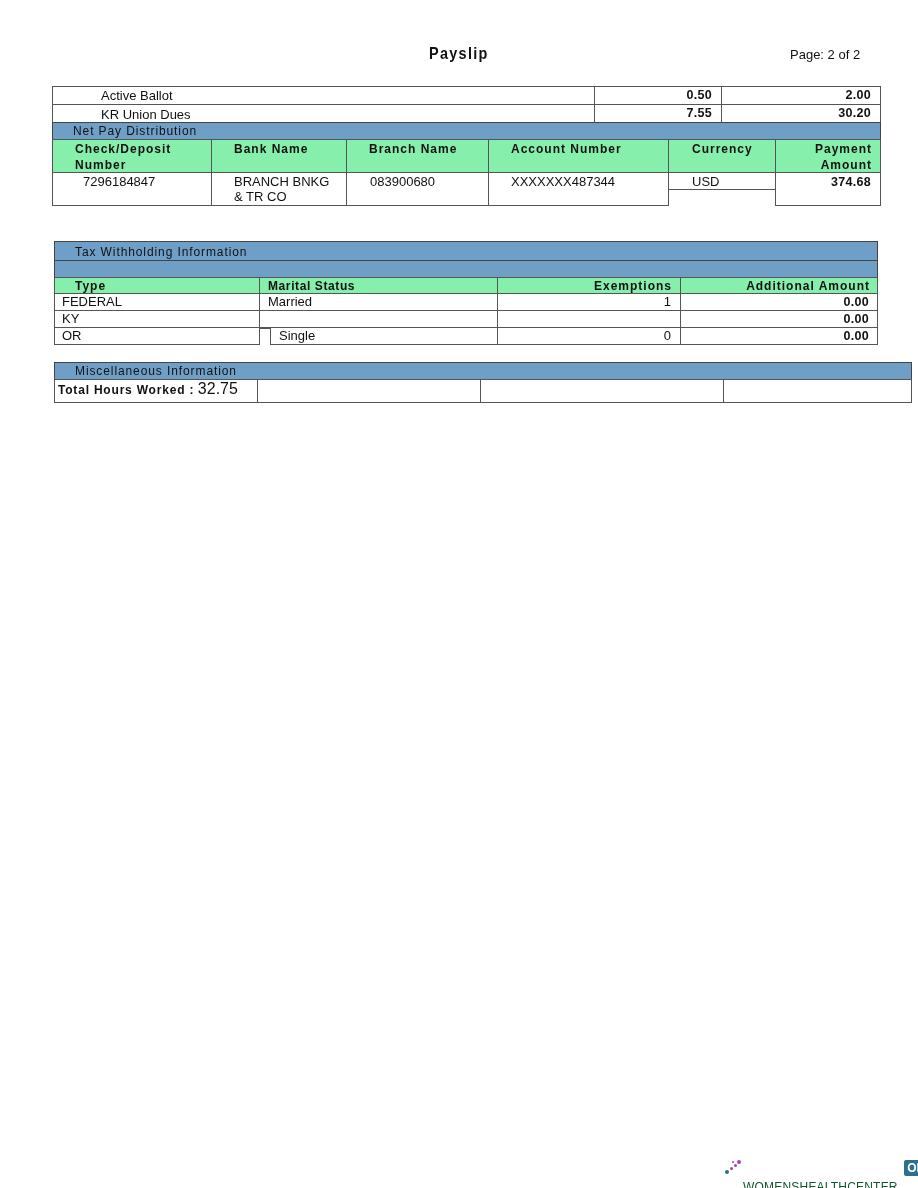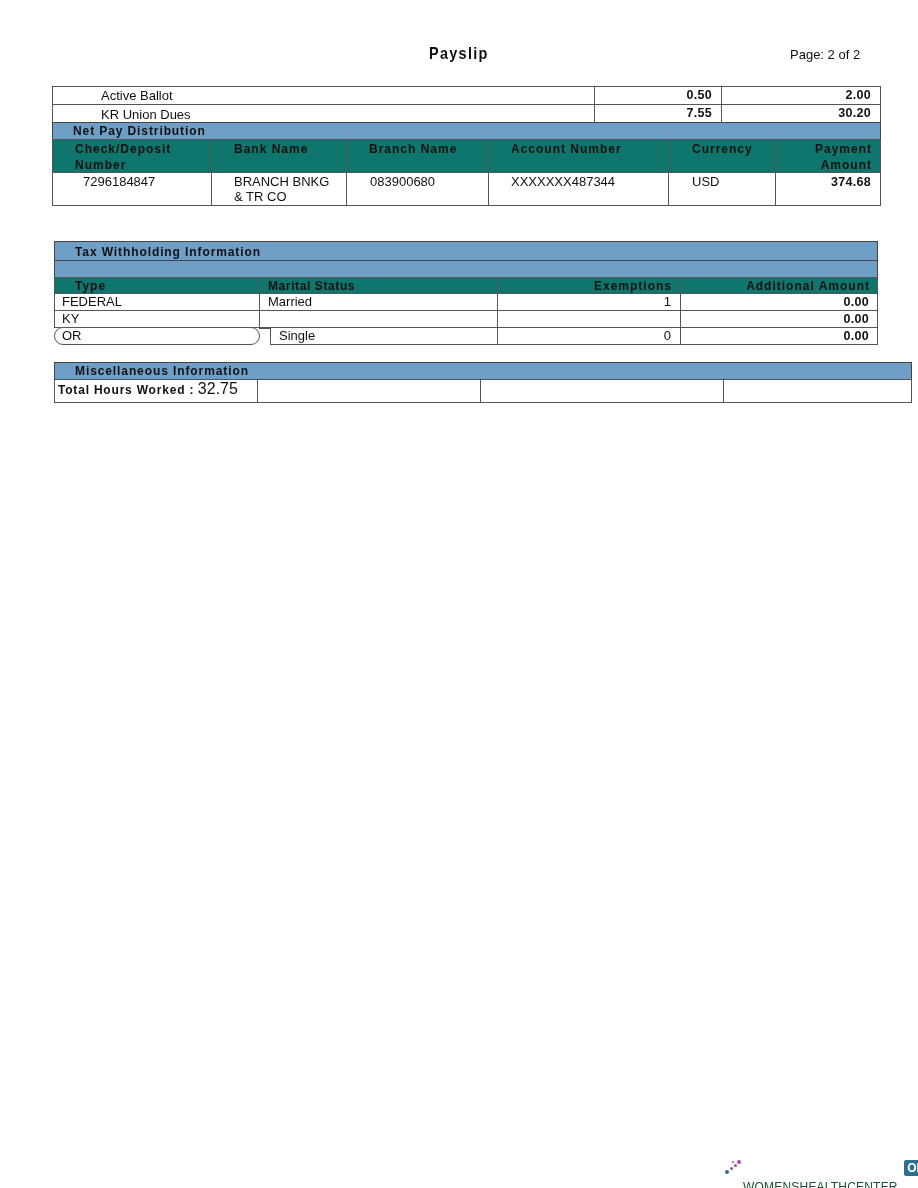--- a/index.html
+++ b/index.html
@@ -5,22 +5,22 @@
   html, body { margin: 0; padding: 0; background: #ffffff; }
   body { width: 918px; height: 1188px; position: relative; overflow: hidden;
          font-family: "Liberation Sans", sans-serif; color: #111; }
   .abs { position: absolute; box-sizing: border-box; }
   .title { left: 0; width: 918px; top: 44px; text-align: center; font-weight: bold;
            font-size: 17px; letter-spacing: 1.5px; transform: scaleX(0.85); transform-origin: 458px 0; }
   .page { left: 790px; top: 47px; font-size: 13px; }
   .cell { position: absolute; box-sizing: border-box; border: 1px solid #555; background: #fff;
           font-size: 13px; line-height: 16px; white-space: nowrap; overflow: hidden; }
   .bar { position: absolute; box-sizing: border-box; background: #6f9fc7; border: 1px solid #444; }
-  .hdr { background: #0f766e; }
-  .lbl-bar { font-weight: bold; font-size: 12px; letter-spacing: 0.9px; padding-left: 20px; line-height: 16px; }
+  .hdr { background: #86efac; }
+  .lbl-bar { font-weight: normal; font-size: 12px; letter-spacing: 0.9px; padding-left: 20px; line-height: 16px; }
   .hb { font-weight: bold; font-size: 12px; letter-spacing: 1px; line-height: 16px; }
   .num { font-weight: bold; font-size: 12.5px; text-align: right; padding-right: 9px; letter-spacing: 0.3px; }
   .r { text-align: right; }
   .logo { left: 724px; top: 1156px; height: 24px; display: flex; align-items: center; }
   .logo-dots { width: 18px; height: 18px; position: relative; }
   .logo-dots i { position: absolute; border-radius: 50%; background: #a34aa3; }
   .logo-text { font-size: 12px; color: #14532d; letter-spacing: 0.2px; margin-left: 1px; margin-top: 38px; }
   .logo-org { background: #2d6f8c; color: #fff; font-size: 12px; font-weight: bold;
               padding: 1px 3px; border-radius: 2px; margin-left: 3px; }
 </style>
@@ -56,21 +56,21 @@
     <div>Amount</div>
   </div>
 
   <div class="cell" style="left:52px;top:172px;width:160px;height:34px;padding-left:30px;padding-top:1px;">7296184847</div>
   <div class="cell" style="left:211px;top:172px;width:136px;height:34px;padding-left:22px;padding-top:1px;line-height:15px;">
     <div>BRANCH BNKG</div>
     <div>&amp; TR CO</div>
   </div>
   <div class="cell" style="left:346px;top:172px;width:143px;height:34px;padding-left:23px;padding-top:1px;">083900680</div>
   <div class="cell" style="left:488px;top:172px;width:181px;height:34px;padding-left:22px;padding-top:1px;">XXXXXXX487344</div>
-  <div class="cell" style="left:668px;top:172px;width:108px;height:34px;padding-left:23px;padding-top:1px;">USD</div>
+  <div class="cell" style="left:668px;top:172px;width:108px;height:18px;padding-left:23px;padding-top:1px;">USD</div>
   <div class="cell num" style="left:775px;top:172px;width:106px;height:34px;padding-top:1px;padding-right:9px;">374.68</div>
 </div>
 
 <div>
   <div class="bar lbl-bar" style="left:54px;top:241px;width:824px;height:20px;line-height:20px;">Tax Withholding Information</div>
   <div class="bar" style="left:54px;top:260px;width:824px;height:18px;"></div>
 
   <div class="cell hdr hb" style="left:54px;top:277px;width:206px;height:17px;padding-left:20px;">Type</div>
   <div class="cell hdr hb" style="left:259px;top:277px;width:239px;height:17px;padding-left:8px;letter-spacing:0.6px;">Marital Status</div>
   <div class="cell hdr hb r" style="left:497px;top:277px;width:184px;height:17px;padding-right:8px;">Exemptions</div>
@@ -79,21 +79,21 @@
   <div class="cell" style="left:54px;top:293px;width:206px;height:18px;padding-left:7px;">FEDERAL</div>
   <div class="cell" style="left:259px;top:293px;width:239px;height:36px;padding-left:8px;">Married</div>
   <div class="cell r" style="left:497px;top:293px;width:184px;height:18px;padding-right:9px;">1</div>
   <div class="cell num" style="left:680px;top:293px;width:198px;height:18px;padding-right:8px;">0.00</div>
 
   <div class="cell" style="left:54px;top:310px;width:206px;height:18px;padding-left:7px;">KY</div>
   <div class="cell" style="left:259px;top:310px;width:239px;height:18px;padding-left:8px;"></div>
   <div class="cell r" style="left:497px;top:310px;width:184px;height:18px;padding-right:9px;"></div>
   <div class="cell num" style="left:680px;top:310px;width:198px;height:18px;padding-right:8px;">0.00</div>
 
-  <div class="cell" style="left:54px;top:327px;width:206px;height:18px;padding-left:7px;border-radius:9px;">OR</div>
+  <div class="cell" style="left:54px;top:327px;width:206px;height:18px;padding-left:7px;">OR</div>
   <div class="cell" style="left:259px;top:327px;width:239px;height:18px;padding-left:8px;margin-left:11px;">Single</div>
   <div class="cell r" style="left:497px;top:327px;width:184px;height:18px;padding-right:9px;">0</div>
   <div class="cell num" style="left:680px;top:327px;width:198px;height:18px;padding-right:8px;">0.00</div>
 </div>
 
 <div>
   <div class="bar lbl-bar" style="left:54px;top:362px;width:858px;height:18px;">Miscellaneous Information</div>
   <div class="cell" style="left:54px;top:379px;width:204px;height:24px;padding-left:3px;line-height:18px;">
     <span class="hb" style="letter-spacing:0.8px;">Total Hours Worked :</span>
     <span style="font-size:16px;text-align:right;">32.75</span>

